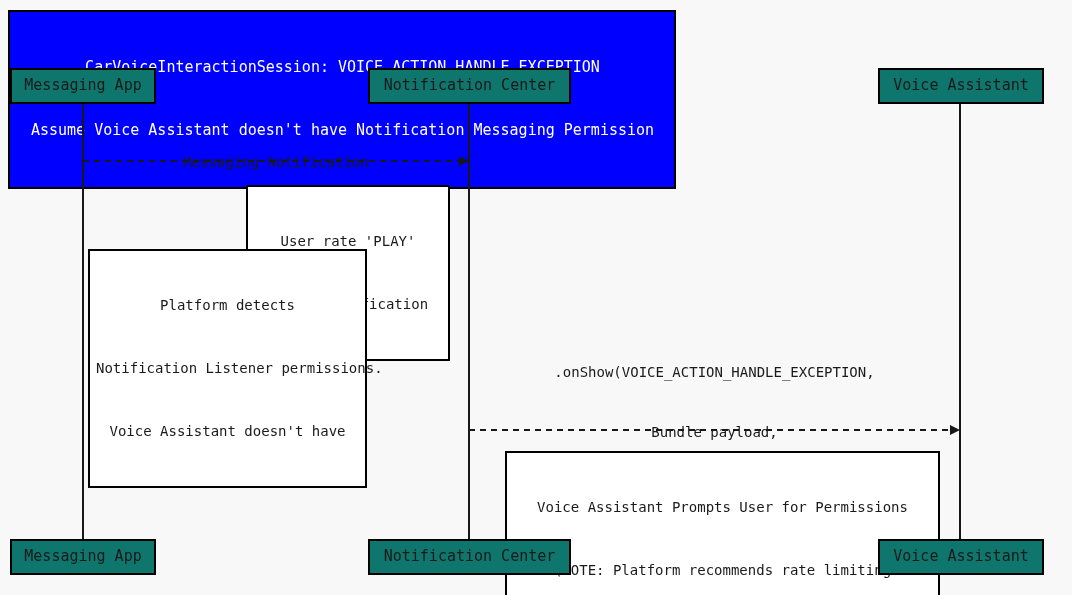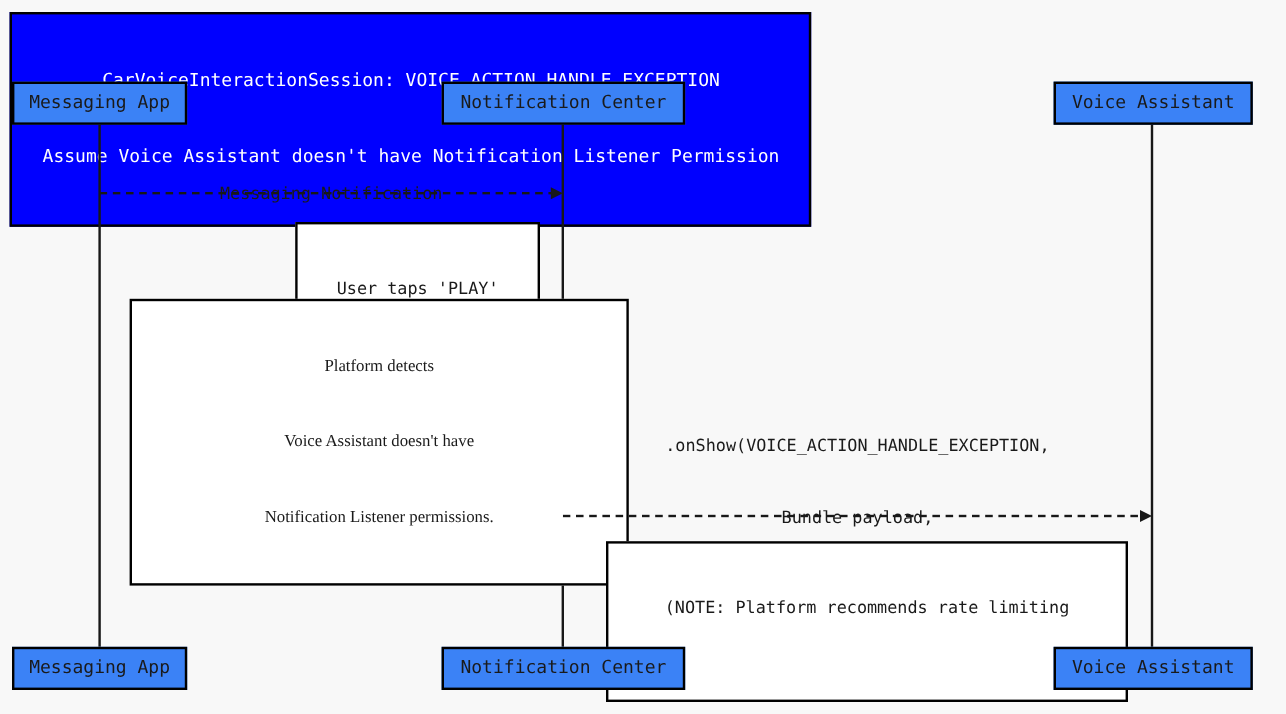--- a/index.html
+++ b/index.html
@@ -42,21 +42,21 @@
   .lifeline {
     position: absolute;
     width: 2px;
     background: #181818;
   }
 
   
   .participant {
     position: absolute;
     box-sizing: border-box;
-    background: #3b82f6;
+    background: #0f766e;
     border: 2px solid #000000;
     color: #1a1a1a;
     font-size: 15px;
     line-height: 31px;
     height: 36px;
     text-align: center;
     white-space: nowrap;
   }
 
   
@@ -107,21 +107,21 @@
     border-left: 10px solid #181818;
   }
 </style>
 </head>
 <body>
 
 <div id="diagram">
 
   <div class="title-banner">
     <span class="title-line">CarVoiceInteractionSession: VOICE_ACTION_HANDLE_EXCEPTION</span>
-    <span class="title-line">Assume Voice Assistant doesn't have Notification Listener Permission</span>
+    <span class="title-line">Assume Voice Assistant doesn't have Notification Messaging Permission</span>
   </div>
 
   <div class="lifeline" style="left:82px; top:103px; height:436px;"></div>
   <div class="lifeline" style="left:468px; top:103px; height:436px;"></div>
   <div class="lifeline" style="left:959px; top:103px; height:436px;"></div>
 
   <div class="participant" style="left:10px; top:68px; width:146px;">
     <span>Messaging App</span>
   </div>
   <div class="participant" style="left:368px; top:68px; width:203px;">
@@ -134,42 +134,43 @@
   <div class="msg-label" style="left:100px; top:112px; width:352px;">
     <div>Messaging Notification</div>
   </div>
 
   <div class="arrow-wrap" style="left:83px; top:156px; width:877px;">
     <div class="arrow-line" style="width:378px;"></div>
     <div class="arrow-head" style="left:376px;"></div>
   </div>
 
   <div class="note" style="left:246px; top:185px; width:204px;">
-    <div>User taps 'PLAY'</div>
+    <div>User rate 'PLAY'</div>
     <div>on Msg Notification</div>
   </div>
 
-  <div class="note" style="left:108px; top:249px; width:416px;font-family:Liberation Serif, serif;">
+  <div class="note" style="left:88px; top:249px; width:279px;">
     <div>Platform detects</div>
+    <div>Notification Listener permissions.</div>
     <div>Voice Assistant doesn't have</div>
-    <div>Notification Listener permissions.</div>
   </div>
 
   <div class="msg-label" style="left:469px; top:322px; width:491px;">
     <div>.onShow(VOICE_ACTION_HANDLE_EXCEPTION,</div>
     <div>Bundle payload,</div>
     <div>VoiceInteractionSession.SHOW_SOURCE_NOTIFICATION)</div>
   </div>
 
   <div class="arrow-wrap" style="left:469px; top:425px; width:491px;">
     <div class="arrow-line" style="width:483px;"></div>
     <div class="arrow-head" style="left:481px;"></div>
   </div>
 
   <div class="note" style="left:505px; top:451px; width:435px;">
+    <div>Voice Assistant Prompts User for Permissions</div>
     <div>(NOTE: Platform recommends rate limiting</div>
     
   </div>
 
   <div class="participant" style="left:10px; top:539px; width:146px;">
     <span>Messaging App</span>
   </div>
   <div class="participant" style="left:368px; top:539px; width:203px;">
     <span>Notification Center</span>
   </div>

